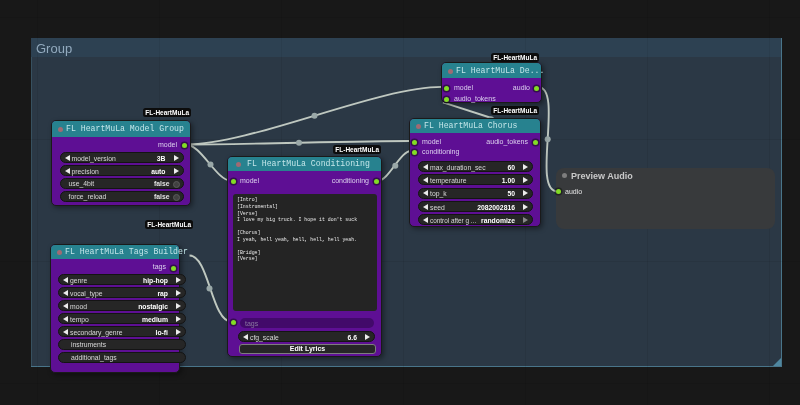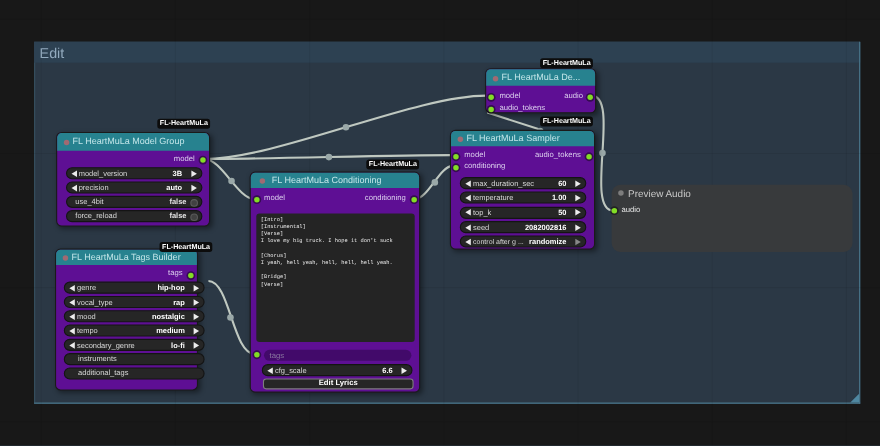--- a/index.html
+++ b/index.html
@@ -2,41 +2,41 @@
 <html><head>
 <meta charset="utf-8">
 <style>
   html,body{margin:0;padding:0;}
   body{width:800px;height:405px;overflow:hidden;background:#181818;font-family:"Liberation Sans",sans-serif;position:relative;}
   .abs{position:absolute;}
   #group{left:31px;top:38px;width:751px;height:329px;background:#2b3845;border:1px solid #37505f;box-sizing:border-box;}
   #group-head{left:31px;top:38px;width:751px;height:19px;background:#2d4152;}
   #group-title{left:36px;top:41px;font-size:13px;color:#93abbf;}
   .node{position:absolute;background:#5e0f94;border:1px solid #1a1a1a;border-radius:5px;box-sizing:border-box;box-shadow:2px 2px 5px rgba(0,0,0,0.4);}
-  .ntitle{position:absolute;left:0;top:0;right:0;height:14px;background:#27828f;border-radius:4px 4px 0 0;color:#c3e6e9;font-size:8.2px;line-height:14px;}
+  .ntitle{position:absolute;left:0;top:0;right:0;height:14px;background:#27828f;border-radius:4px 4px 0 0;color:#c3e6e9;font-size:8.2px;line-height:14px;font-family:Liberation Mono, monospace;}
   .ntitle .tdot{position:absolute;left:5.5px;top:5px;width:5px;height:5px;border-radius:50%;background:#a06a72;}
   .ntitle .ttext{position:absolute;left:14px;top:0;white-space:nowrap;}
   .badge{position:absolute;background:#0c0c0c;color:#fff;font-size:6.5px;font-weight:bold;line-height:9px;padding:0 2px;border-radius:2.5px;white-space:nowrap;}
   .slot{position:absolute;font-size:7px;color:#ddd2ef;white-space:nowrap;}
   .dot{position:absolute;width:5px;height:5px;border-radius:50%;background:#82dd25;box-shadow:0 0 0 1.5px rgba(12,12,12,0.5);}
   .widget{position:absolute;background:#262626;border:1px solid #141414;border-radius:6px;box-sizing:border-box;height:11px;font-size:6.8px;color:#d9d9d9;}
   .widget .lbl{position:absolute;left:11px;top:1.5px;line-height:8px;white-space:nowrap;}
   .widget .val{position:absolute;right:17px;top:1.5px;line-height:8px;color:#fff;font-weight:bold;white-space:nowrap;}
   .la{position:absolute;left:4px;top:1.5px;width:0;height:0;border-top:3px solid transparent;border-bottom:3px solid transparent;border-right:5px solid #ececec;}
   .ra{position:absolute;right:4px;top:1.5px;width:0;height:0;border-top:3px solid transparent;border-bottom:3px solid transparent;border-left:5px solid #ececec;}
   .tog{position:absolute;right:3px;top:1.5px;width:7px;height:7px;border-radius:50%;background:#414141;border:1px solid #5a5a5a;box-sizing:border-box;}
   .wtoglbl{position:absolute;left:8px;top:1px;line-height:8px;}
   .wtogval{position:absolute;right:13px;top:1px;line-height:8px;color:#e2e2e2;font-weight:bold;}
 </style>
 </head>
 <body>
 
 <div id="group" class="abs"></div>
 <div id="group-head" class="abs"></div>
-<div id="group-title" class="abs">Edit</div>
+<div id="group-title" class="abs">Group</div>
 <div class="abs" style="left:781px;top:38px;width:1px;height:329px;background:#49758a;"></div>
 <div class="abs" style="left:31px;top:366px;width:751px;height:1px;background:#49758a;"></div>
 <svg class="abs" width="800" height="405" style="left:0;top:0">
   <g stroke="rgba(0,0,0,0.06)" stroke-width="1">
     <line x1="37.5" y1="0" x2="37.5" y2="405"></line>
     <line x1="159.5" y1="0" x2="159.5" y2="405"></line>
     <line x1="281.5" y1="0" x2="281.5" y2="405"></line>
     <line x1="403.5" y1="0" x2="403.5" y2="405"></line>
     <line x1="525.5" y1="0" x2="525.5" y2="405"></line>
     <line x1="647.5" y1="0" x2="647.5" y2="405"></line>
@@ -98,21 +98,21 @@
       <span class="tog"></span>
     </div>
   <div class="widget" style="left:7.5px;top:70px;width:124px">
       <span class="wtoglbl">force_reload</span>
       <span class="wtogval">false</span>
       <span class="tog"></span>
     </div>
 </div>
 <div class="badge" style="right:609px;top:108px;">FL-HeartMuLa</div>
 
-<div class="node" style="left:50px;top:226px;width:130px;height:129px">
+<div class="node" style="left:50px;top:244px;width:130px;height:129px">
   <div class="ntitle">
       <span class="tdot"></span>
       <span class="ttext">FL HeartMuLa Tags Builder</span>
     </div>
   <div class="slot" style="right:13px;top:18px;">tags</div>
   <div class="dot" style="right:3px;top:20.5px;"></div>
   <div class="widget" style="left:7px;top:29px;width:128px">
       <span class="la"></span>
       <span class="lbl">genre</span>
       <span class="val">hip-hop</span>
@@ -181,21 +181,21 @@
       <span class="val">6.6</span>
       <span class="ra"></span>
     </div>
   <div style="position:absolute;left:11px;top:186.5px;width:137px;height:10px;background:#262626;border:1px solid #7d7d7d;border-radius:3px;box-sizing:border-box;color:#fff;font-size:7px;font-weight:bold;text-align:center;line-height:8px;">Edit Lyrics</div>
 </div>
 <div class="badge" style="right:419px;top:145px;">FL-HeartMuLa</div>
 
 <div class="node" style="left:409px;top:118px;width:132px;height:109px">
   <div class="ntitle">
       <span class="tdot"></span>
-      <span class="ttext">FL HeartMuLa Sampler</span>
+      <span class="ttext">FL HeartMuLa Chorus</span>
     </div>
   <div class="slot" style="left:12px;top:19px;">model</div>
   <div class="dot" style="left:2px;top:20.5px;"></div>
   <div class="slot" style="left:12px;top:29px;">conditioning</div>
   <div class="dot" style="left:2px;top:30.5px;"></div>
   <div class="slot" style="right:12px;top:19px;">audio_tokens</div>
   <div class="dot" style="right:2px;top:20.5px;"></div>
   <div class="widget" style="left:8px;top:42px;width:115px">
       <span class="la"></span>
       <span class="lbl">max_duration_sec</span>
@@ -238,16 +238,16 @@
   <div class="dot" style="left:2px;top:22.5px;"></div>
   <div class="slot" style="left:12px;top:32px;">audio_tokens</div>
   <div class="dot" style="left:2px;top:33.5px;"></div>
   <div class="slot" style="right:11px;top:21px;">audio</div>
   <div class="dot" style="right:2px;top:22.5px;"></div>
 </div>
 <div class="badge" style="right:261px;top:52.5px;">FL-HeartMuLa</div>
 
 <div style="position:absolute;left:556px;top:168px;width:219px;height:61px;background:#383a3c;border-radius:8px;">
   <div style="position:absolute;left:6px;top:5px;width:5px;height:5px;border-radius:50%;background:#7d7d7d;"></div>
-  <div style="position:absolute;left:15px;top:3px;font-size:9px;color:#c9c9c9;">Preview Audio</div>
+  <div style="position:absolute;left:15px;top:3px;font-size:9px;color:#c9c9c9;font-weight:bold;">Preview Audio</div>
   <div class="dot" style="left:0px;top:21px;"></div>
   <div class="slot" style="left:9px;top:20px;color:#e8e8e8;">audio</div>
 </div>
 
 </body></html>

